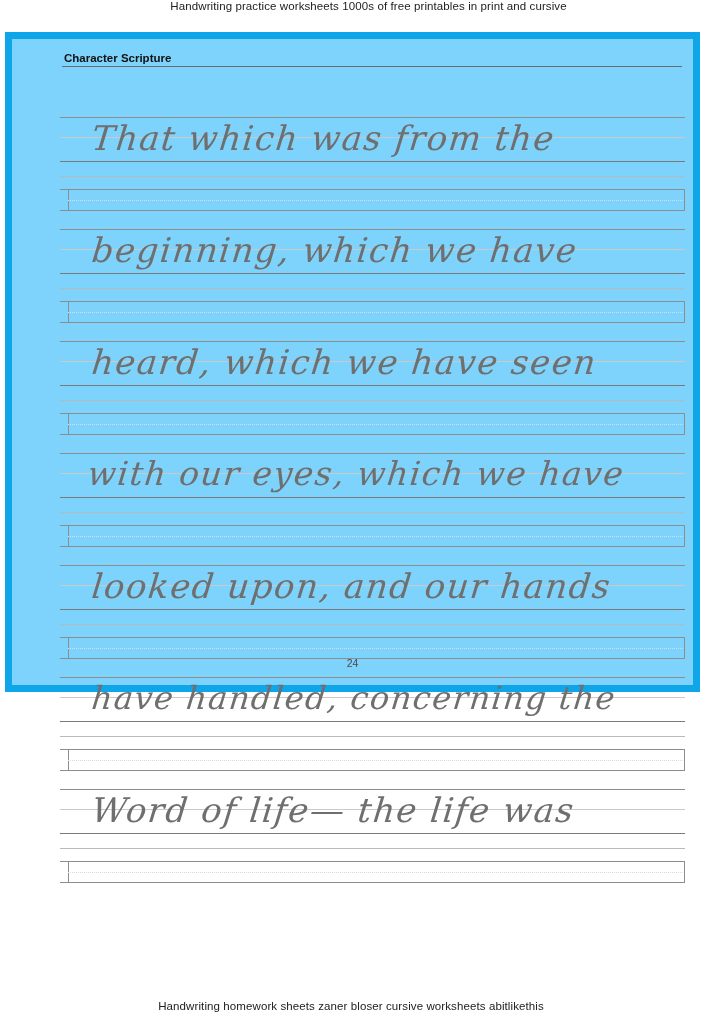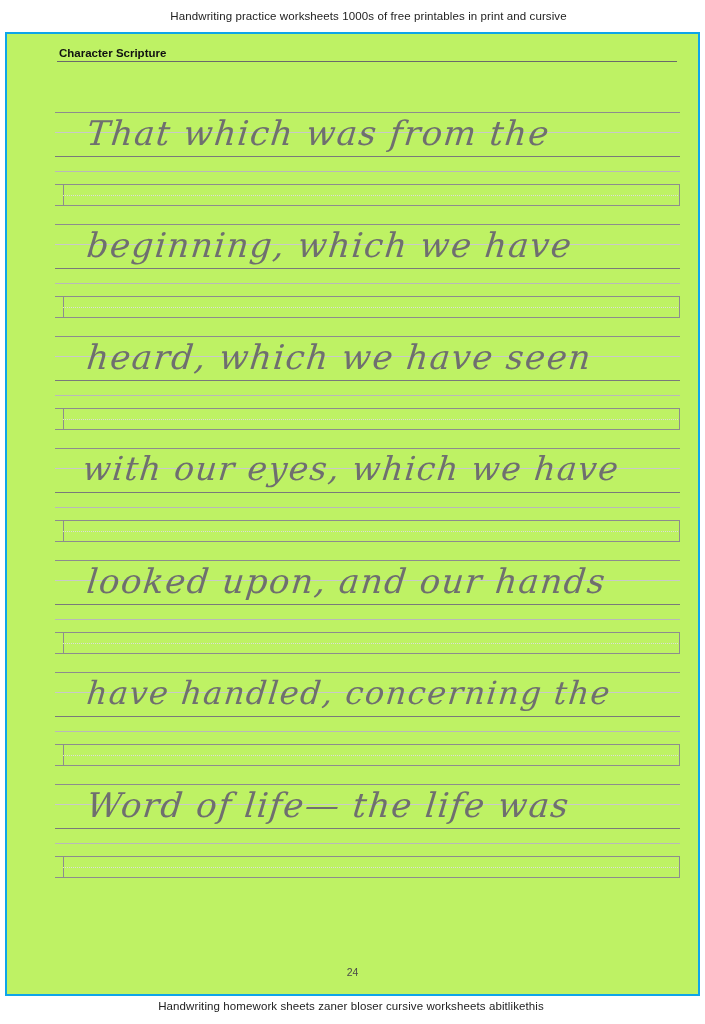--- a/index.html
+++ b/index.html
@@ -20,38 +20,37 @@
     background: #ffffff;
     overflow: hidden;
   }
   .caption {
     text-align: center;
     font-size: 11.5px;
     color: #222;
     letter-spacing: 0.1px;
   }
   .caption-top {
-    padding-top: 10px;
     padding-bottom: 8px;
     margin-left: 32px;
   }
   .caption-bottom {
     position: absolute;
     left: 0;
     right: 3px;
     bottom: 12px;
   }
   .sheet {
     position: absolute;
     left: 5px;
     top: 32px;
     width: 695px;
-    height: 964px;
-    border: 2px solid #0ea5e9;
-    background: #bef264;
+    height: 660px;
+    border: 7px solid #0ea5e9;
+    background: #7dd3fc;
   }
   .sheet-inner {
     position: relative;
     width: 100%;
     height: 100%;
   }
   .header {
     position: absolute;
     left: 50px;
     top: 12px;

